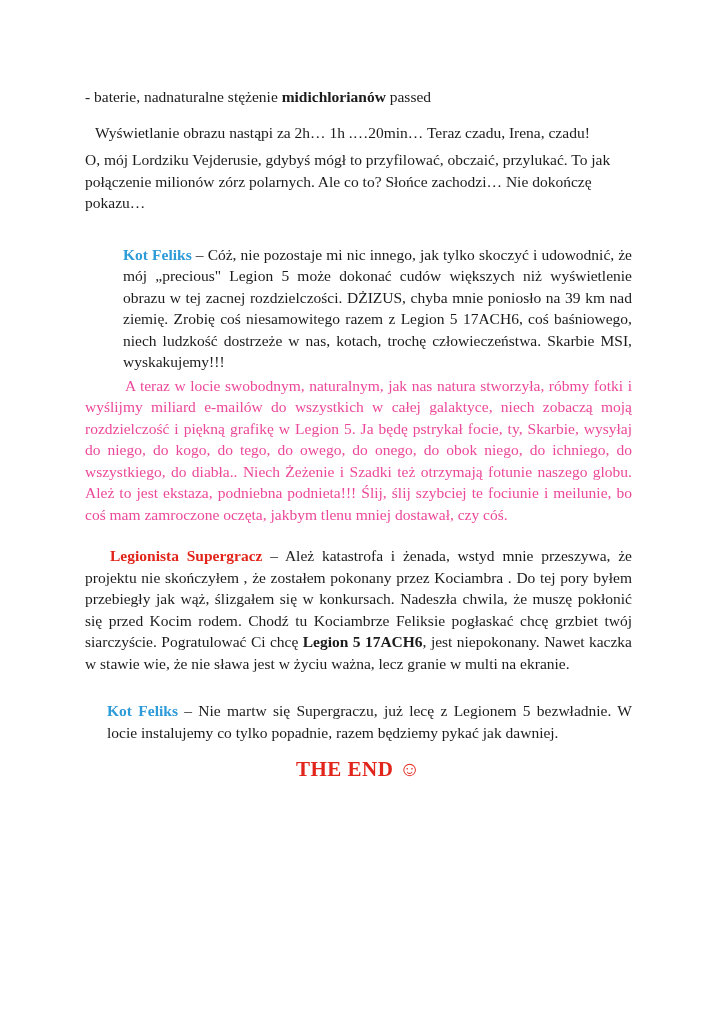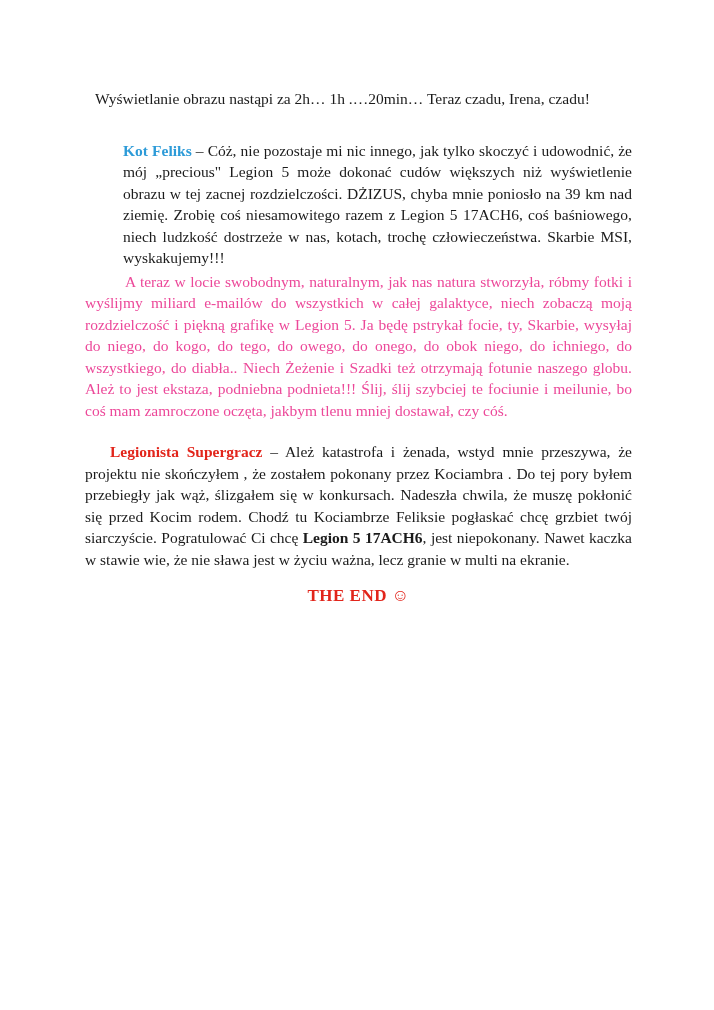--- a/index.html
+++ b/index.html
@@ -40,40 +40,43 @@
     margin-left: 22px;
   }
   .label { font-weight: bold; }
   .label-blue { color: #2D9BD8; }
   .label-red { color: #E2251B; }
   b { font-weight: bold; }
   .the-end {
     margin-top: 13px;
     text-align: center;
     font-weight: bold;
-    font-size: 17px;
+    font-size: 21px;
     line-height: 26px;
     color: #E2251B;
     letter-spacing: 0.5px;
   }
   .smiley { font-weight: bold; }
 </style>
 </head>
 <body>
 
 <div class="page">
 
 
 
+  <p class="bullet"><span>- baterie, nadnaturalne stężenie </span><b>midichlorianów</b><span> passed</span></p>
 
   <p class="status-line">Wyświetlanie obrazu nastąpi za 2h… 1h .…20min… Teraz czadu, Irena,  czadu!</p>
 
+  <p class="para" style="margin-top:4px">O, mój Lordziku Vejderusie, gdybyś mógł to przyfilować, obczaić, przylukać. To jak połączenie milionów zórz polarnych. Ale co to? Słońce zachodzi…  Nie dokończę pokazu…</p>
 
   <p class="para justify gap-top" style="margin-top:30px"><span class="label label-blue">Kot Feliks</span><span> – </span><span>Cóż, nie pozostaje mi nic innego, jak tylko skoczyć i udowodnić, że mój „precious" Legion 5 może dokonać cudów większych niż wyświetlenie obrazu w tej zacnej rozdzielczości. DŻIZUS, chyba mnie poniosło na 39 km nad ziemię. Zrobię coś niesamowitego razem z Legion 5 17ACH6, coś baśniowego, niech ludzkość dostrzeże w nas, kotach, trochę człowieczeństwa. Skarbie MSI, wyskakujemy!!!</span></p>
 
   <p class="para justify red-para">A teraz w locie swobodnym, naturalnym, jak nas natura stworzyła, róbmy fotki i wyślijmy miliard e-mailów do wszystkich w całej galaktyce, niech zobaczą moją rozdzielczość i piękną grafikę w Legion 5. Ja będę pstrykał focie, ty, Skarbie, wysyłaj do niego, do kogo, do tego, do owego, do onego, do obok niego, do ichniego, do wszystkiego, do diabła.. Niech Żeżenie i Szadki też otrzymają fotunie naszego globu. Ależ to jest ekstaza, podniebna podnieta!!! Ślij, ślij szybciej te fociunie i meilunie, bo coś mam zamroczone oczęta, jakbym tlenu mniej dostawał, czy cóś.</p>
 
   <p class="para justify legionista-para"><span class="label label-red">Legionista Supergracz</span><span> – </span><span>Ależ katastrofa i żenada, wstyd mnie przeszywa, że projektu nie skończyłem , że zostałem pokonany przez Kociambra . Do tej pory byłem przebiegły jak wąż, ślizgałem się w konkursach. Nadeszła chwila, że muszę pokłonić się przed Kocim rodem. Chodź tu Kociambrze Feliksie pogłaskać chcę grzbiet twój siarczyście. Pogratulować Ci chcę </span><b>Legion 5 17ACH6</b><span>, jest niepokonany. Nawet kaczka w stawie wie, że nie sława jest w życiu ważna,  lecz granie w multi na ekranie.</span></p>
 
+  <p class="para justify kot2-para"><span class="label label-blue">Kot Feliks</span><span> –  </span><span>Nie martw się Supergraczu, już lecę z Legionem 5 bezwładnie. W locie instalujemy co tylko popadnie, razem będziemy pykać jak dawniej.</span></p>
 
   <p class="the-end"><span>THE END </span><span class="smiley">☺</span></p>
 
 </div>
 
 </body></html>

